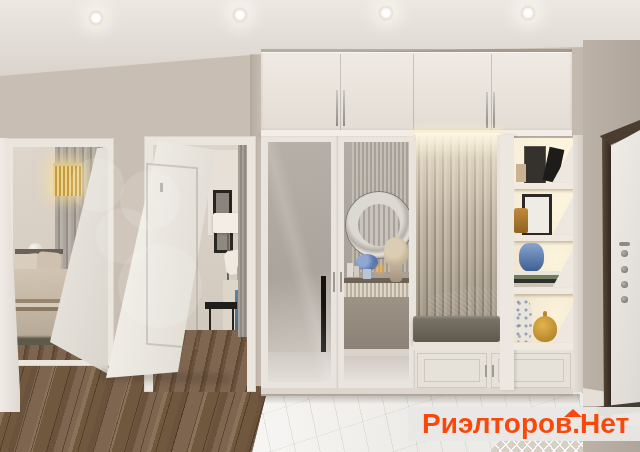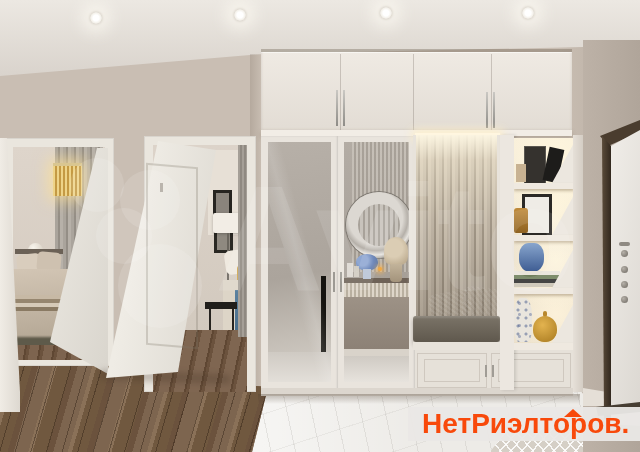--- a/index.html
+++ b/index.html
@@ -425,21 +425,20 @@
     <div class="ent-lock lk2"></div>
     <div class="ent-lock lk3"></div>
     <div class="ent-lock lk4"></div>
   </div>
   <div class="threshold"></div>
 
   <div class="wm-circle wm-c1"></div>
   <div class="wm-circle wm-c2"></div>
   <div class="wm-circle wm-c3"></div>
   <div class="wm-circle wm-c4"></div>
-  <div class="wm-avito">Avito</div>
 
   <div class="wm-badge">
+    <span>Риэлторов.</span>
     <span>Нет</span>
-    <span>Риэлторов.</span>
     <div class="wm-roof"></div>
   </div>
 
 </div>
 
 </body></html>

